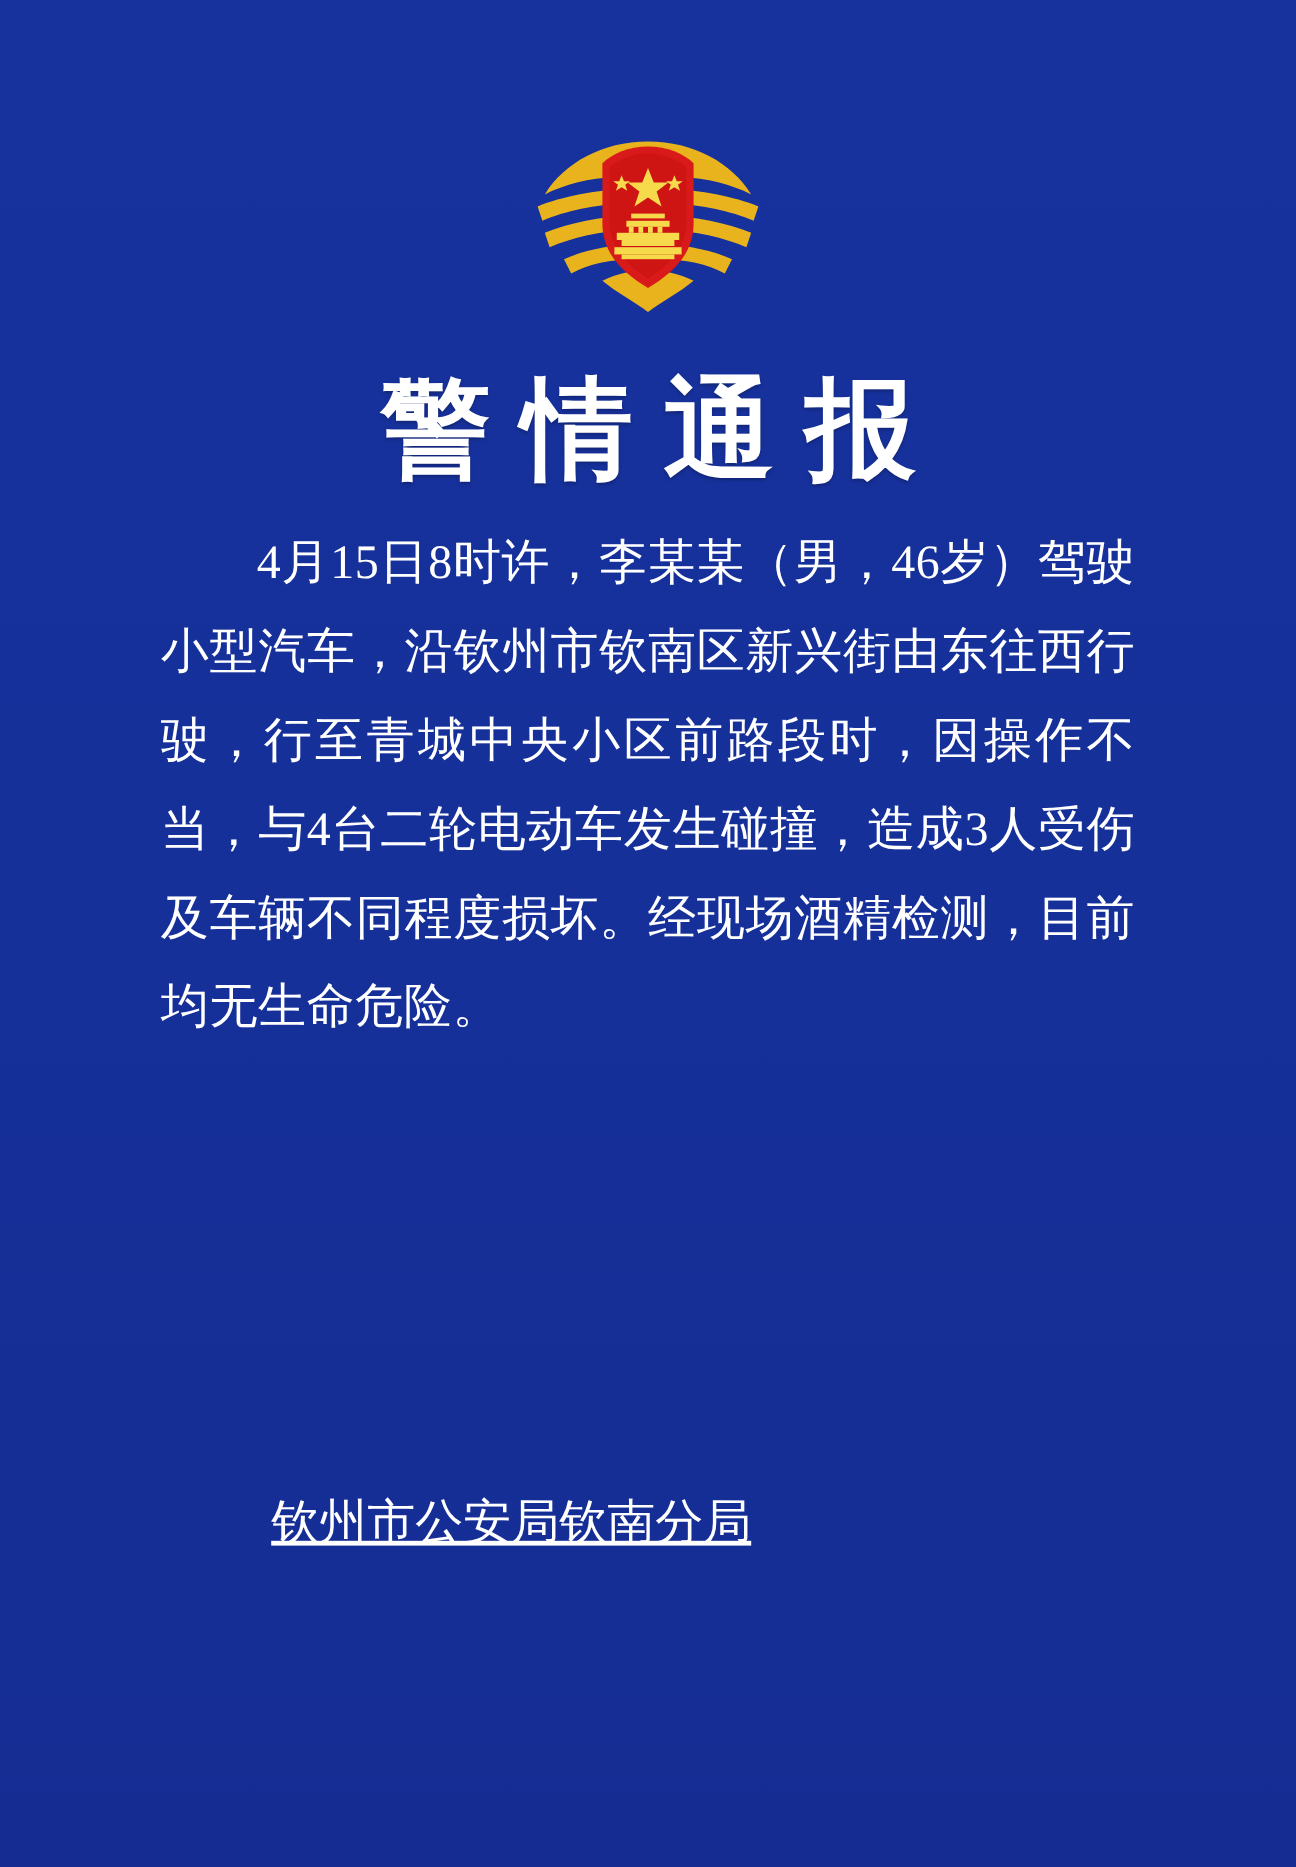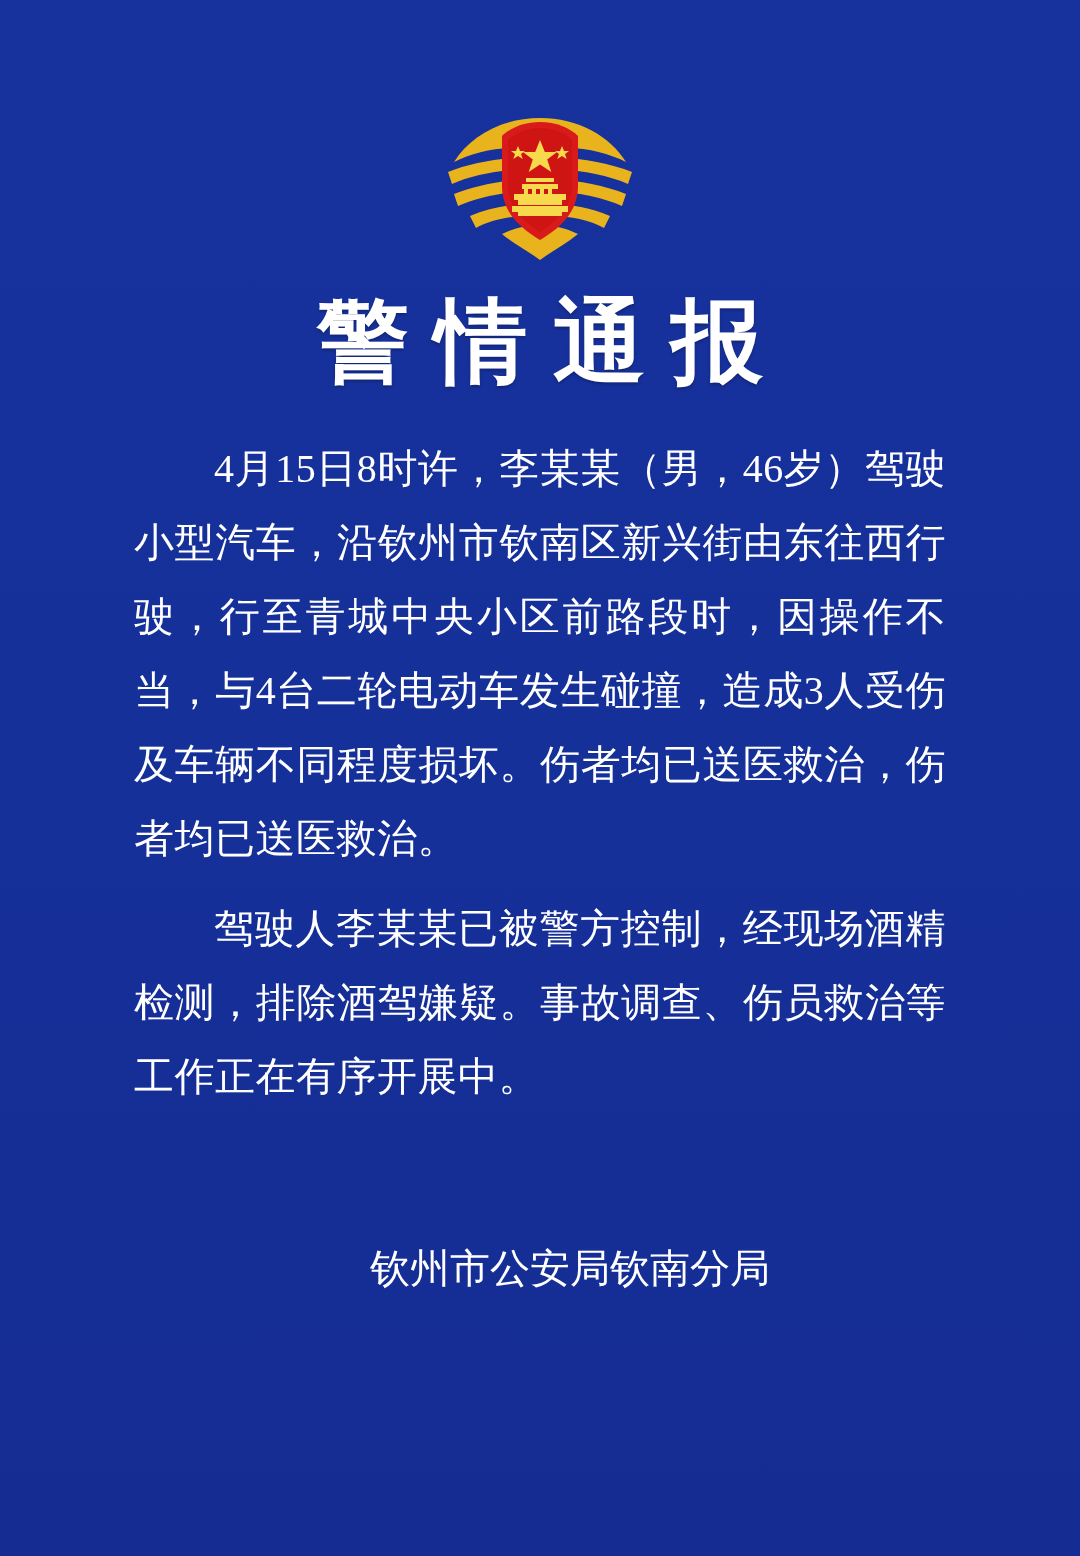--- a/index.html
+++ b/index.html
@@ -35,21 +35,21 @@
   .emblem {
     position: relative;
     width: 200px;
     height: 188px;
   }
   .emblem svg { display: block; }
 
   
   .title {
     position: absolute;
-    top: 292px;
+    top: 308px;
     left: 0;
     width: 100%;
     text-align: center;
     font-size: 92px;
     line-height: 1.1;
     font-weight: bold;
     letter-spacing: 26px;
     text-indent: 26px;
     font-family: "Liberation Serif", "DejaVu Serif", serif;
     text-shadow: 0 2px 3px rgba(0,0,0,0.25);
@@ -69,24 +69,25 @@
     text-indent: 80px;
     text-align: justify;
     text-justify: inter-ideograph;
     font-family: "Liberation Serif", "DejaVu Serif", serif;
     letter-spacing: 0.5px;
   }
 
   
   .sign {
     position: absolute;
-    right: 150px;
+    right: 134px;
     top: 1238px;
     width: 720px;
-    text-align: center;
+    text-align: left;
+    text-decoration: underline;
   }
   .sign .org {
     font-size: 40px;
     line-height: 62px;
     font-family: "Liberation Serif", "DejaVu Serif", serif;
   }
   .sign .date {
     font-size: 38px;
     line-height: 60px;
     font-family: "Liberation Serif", "DejaVu Serif", serif;
@@ -132,21 +133,20 @@
           <rect x="108" y="101" width="4" height="5" fill="#f7d94c"></rect>
           <rect x="78" y="124" width="44" height="4" fill="#f7d94c"></rect>
         </g>
       </svg>
     </div>
   </div>
 
   <div class="title">警情通报</div>
 
   <div class="body-text">
-    <p>4月15日8时许，李某某（男，46岁）驾驶小型汽车，沿钦州市钦南区新兴街由东往西行驶，行至青城中央小区前路段时，因操作不当，与4台二轮电动车发生碰撞，造成3人受伤及车辆不同程度损坏。伤者均已送医救治，伤者均已送医救治。</p>
-    <p>驾驶人李某某已被警方控制，经现场酒精检测，排除酒驾嫌疑。事故调查、伤员救治等工作正在有序开展中。</p>
+    <p>4月15日8时许，李某某（男，46岁）驾驶小型汽车，沿钦州市钦南区新兴街由东往西行驶，行至青城中央小区前路段时，因操作不当，与4台二轮电动车发生碰撞，造成3人受伤及车辆不同程度损坏。经现场酒精检测，目前均无生命危险。</p>
   </div>
 
   <div class="sign">
     <div class="org">钦州市公安局钦南分局</div>
   </div>
 
 </div>
 
 </body></html>

